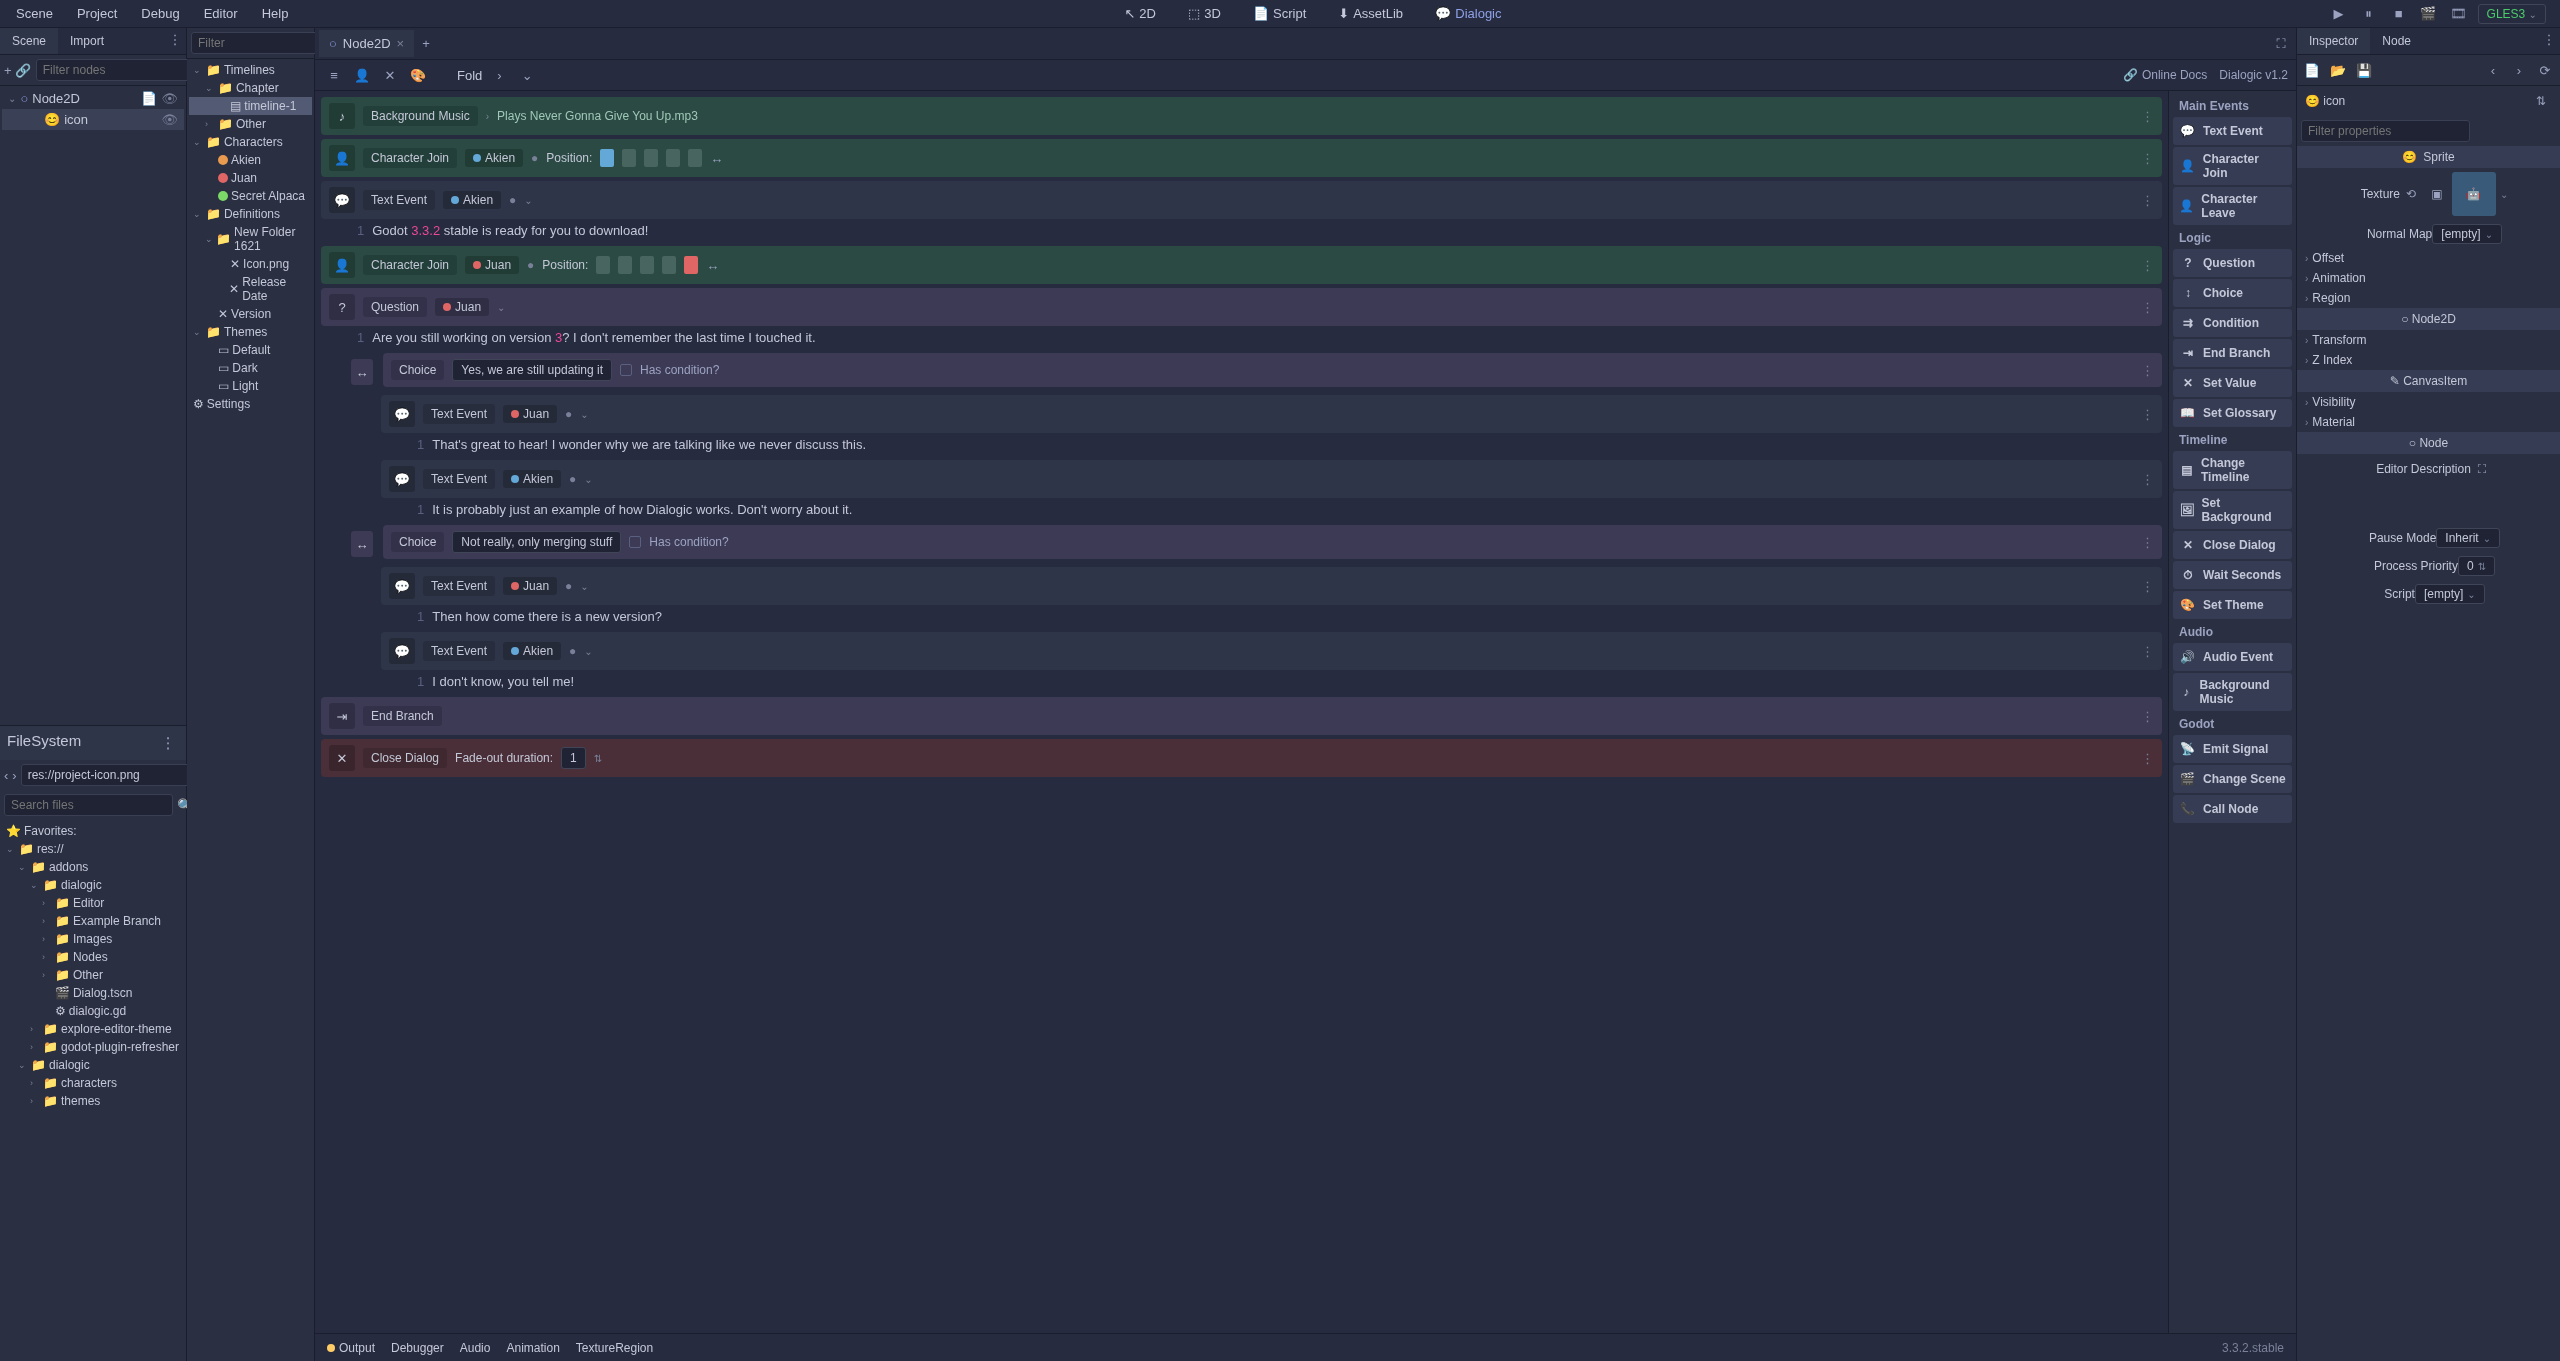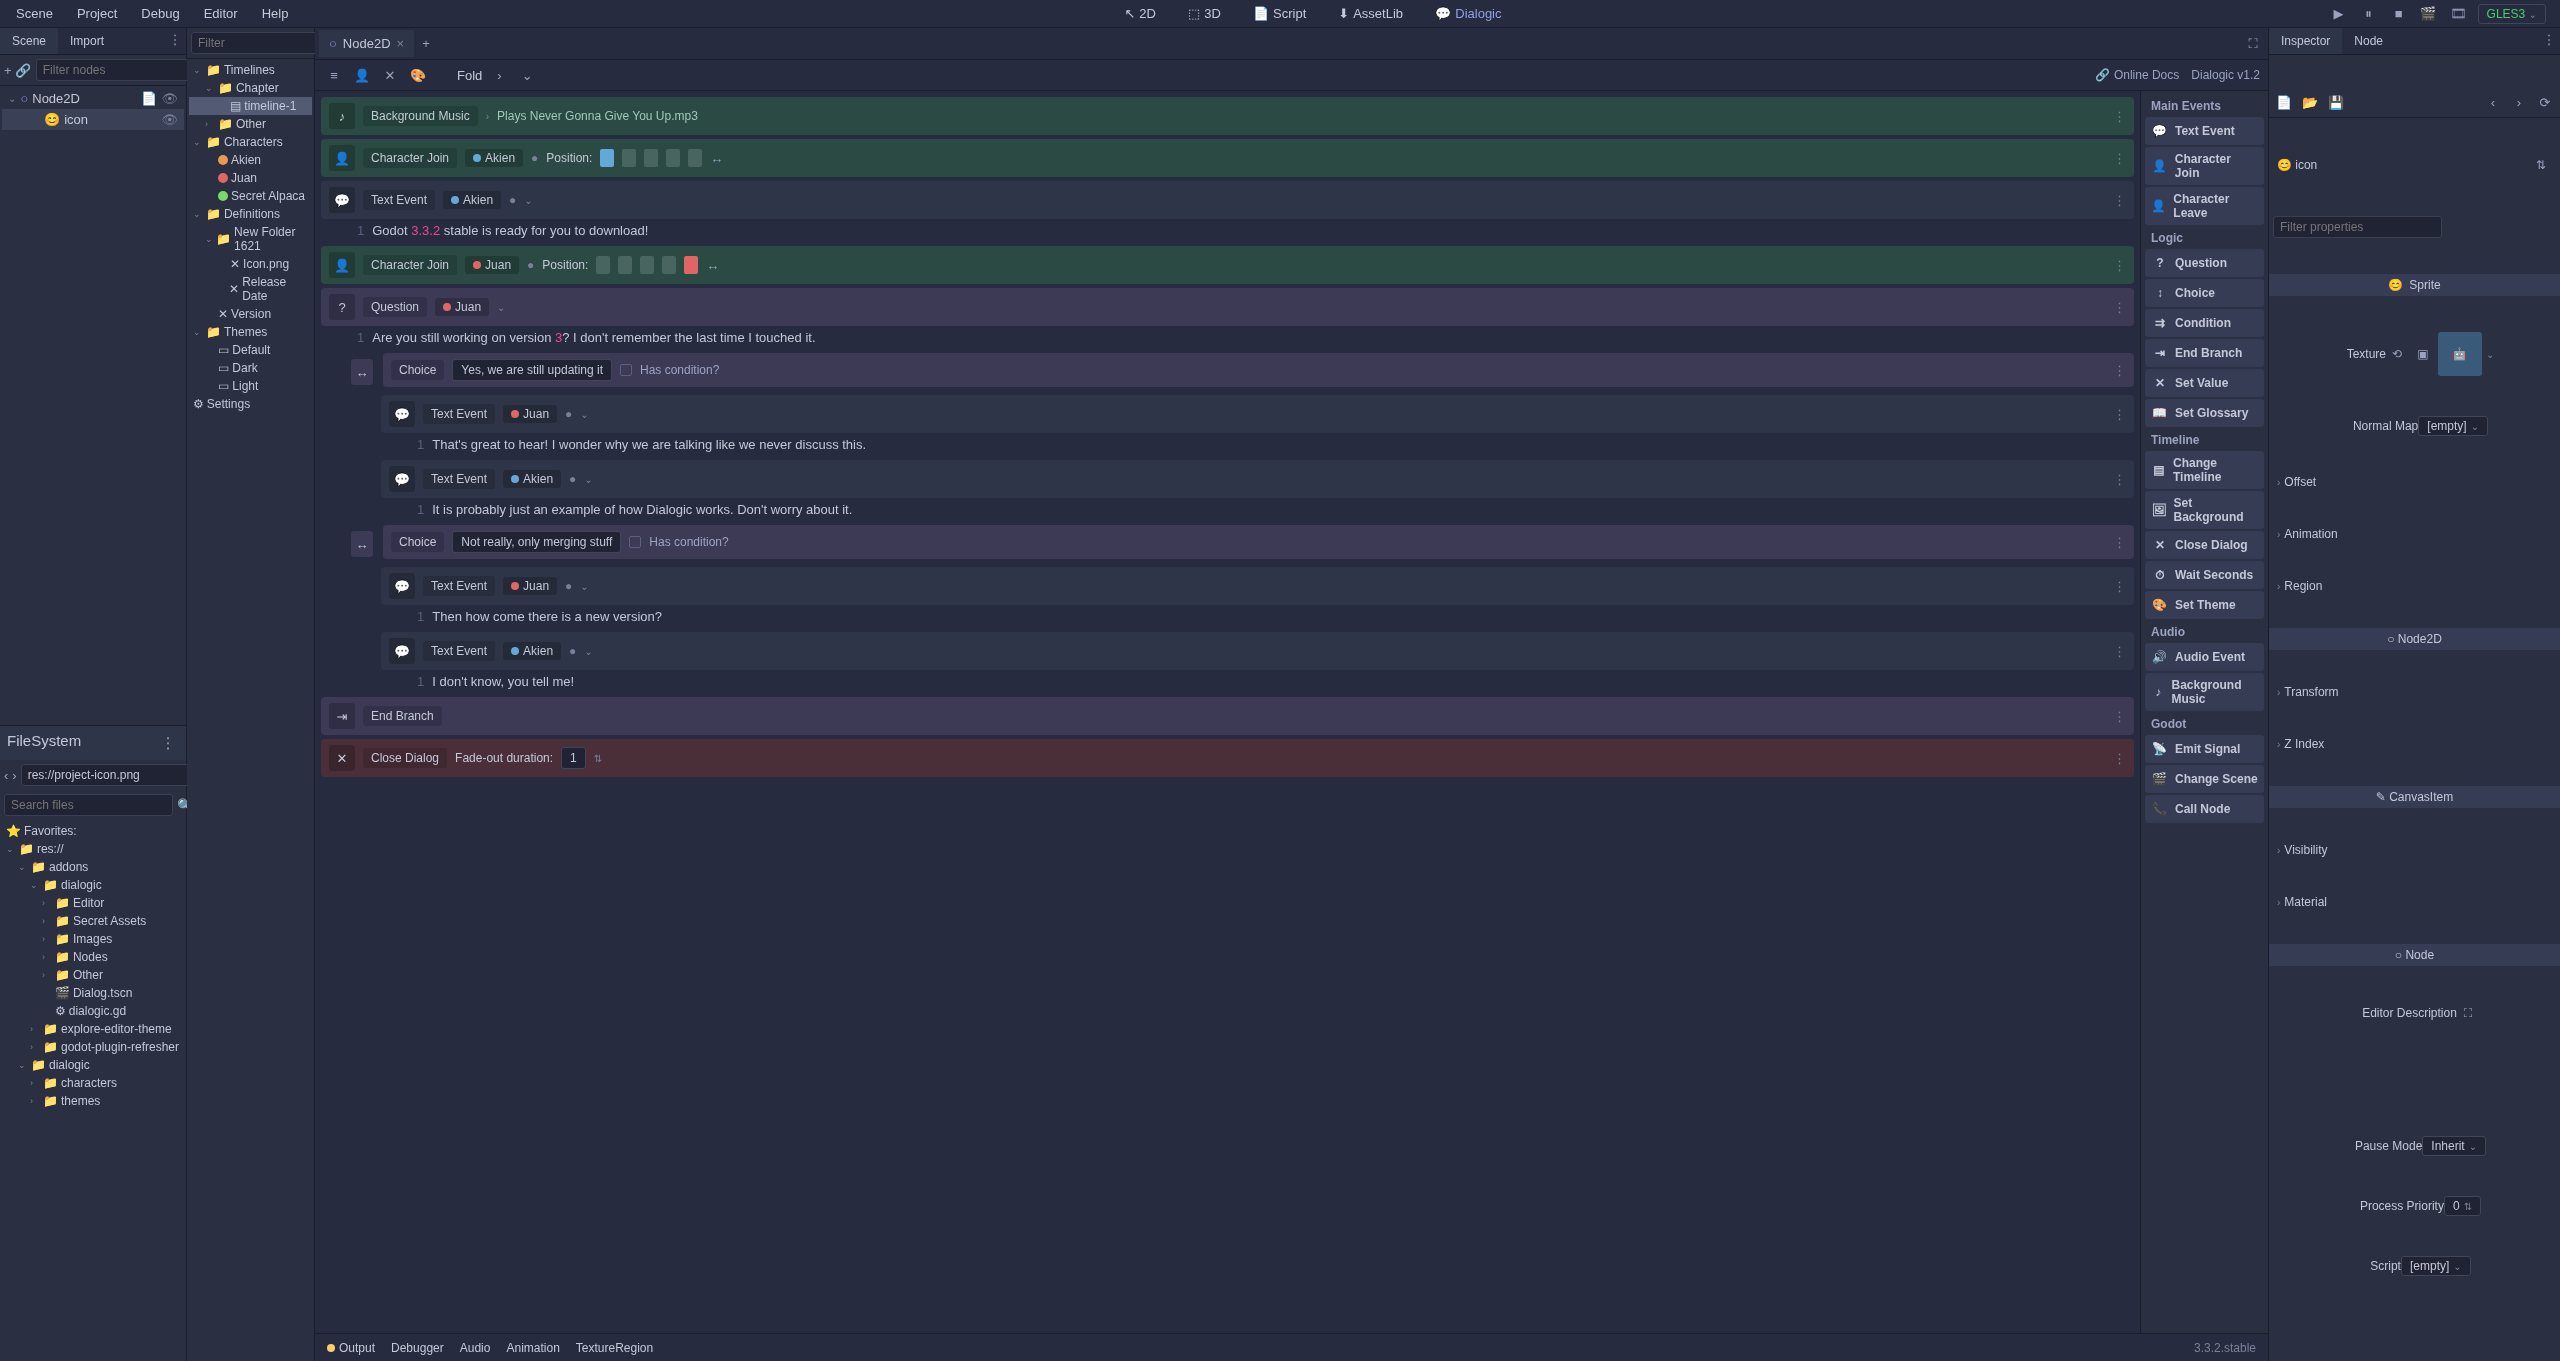--- a/index.html
+++ b/index.html
@@ -75,21 +75,21 @@
 .choice-row { display: flex; align-items: center; gap: 6px; margin-bottom: 4px; }
 .choice-text { background: #1f2333; border: 1px solid #404658; padding: 3px 8px; border-radius: 3px; font-size: 12px; }
 .checkbox-empty { width: 12px; height: 12px; border: 1px solid #5a6080; border-radius: 2px; }
 
 
 .sidebar-cat { color: #9ba3c0; font-size: 12px; padding: 4px 6px; }
 .sidebar-item { display: flex; align-items: center; gap: 6px; padding: 5px 6px; background: #363c54; border-radius: 3px; margin-bottom: 2px; cursor: pointer; font-size: 12px; }
 .sidebar-icon-box { width: 18px; height: 18px; display: flex; align-items: center; justify-content: center; }
 
 
-.right-panel { width: 292px; background: #2a2f42; border-left: 1px solid #1a1d2b; display: flex; flex-direction: column; gap: 32px; }
+.right-panel { width: 264px; background: #2a2f42; border-left: 1px solid #1a1d2b; display: flex; flex-direction: column; }
 .inspector-row { display: flex; align-items: center; justify-content: space-between; padding: 4px 8px; font-size: 12px; }
 .section-header { background: #363c54; padding: 4px 8px; text-align: center; font-size: 12px; }
 .section-header.sprite { display: flex; align-items: center; justify-content: center; gap: 6px; }
 .prop-row { display: flex; align-items: center; justify-content: center; padding: 4px 8px; font-size: 12px; margin-left: 12px; }
 .expand-row { display: flex; align-items: center; gap: 4px; padding: 3px 8px; font-size: 12px; cursor: pointer; }
 .dropdown-val { background: #1f2333; border: 1px solid #404658; padding: 2px 8px; border-radius: 3px; font-size: 12px; display: flex; align-items: center; gap: 4px; }
 .texture-preview { width: 44px; height: 44px; background: #3a5a7a; border-radius: 3px; display: flex; align-items: center; justify-content: center; }
 
 
 .bottom-bar { height: 28px; background: #262b3f; border-top: 1px solid #1a1d2b; display: flex; align-items: center; padding: 0 12px; gap: 16px; font-size: 12px; }
@@ -199,21 +199,21 @@
                 <span>dialogic</span>
               </div>
               <div class="fs-item" style="padding-left: 40px;">
                 <span class="expand-arrow">›</span>
                 <span class="folder-icon">📁</span>
                 <span>Editor</span>
               </div>
               <div class="fs-item" style="padding-left: 40px;">
                 <span class="expand-arrow">›</span>
                 <span class="folder-icon">📁</span>
-                <span>Secret Assets</span>
+                <span>Example Branch</span>
               </div>
               <div class="fs-item" style="padding-left: 40px;">
                 <span class="expand-arrow">›</span>
                 <span class="folder-icon">📁</span>
                 <span>Images</span>
               </div>
               <div class="fs-item" style="padding-left: 40px;">
                 <span class="expand-arrow">›</span>
                 <span class="folder-icon">📁</span>
                 <span>Nodes</span>

